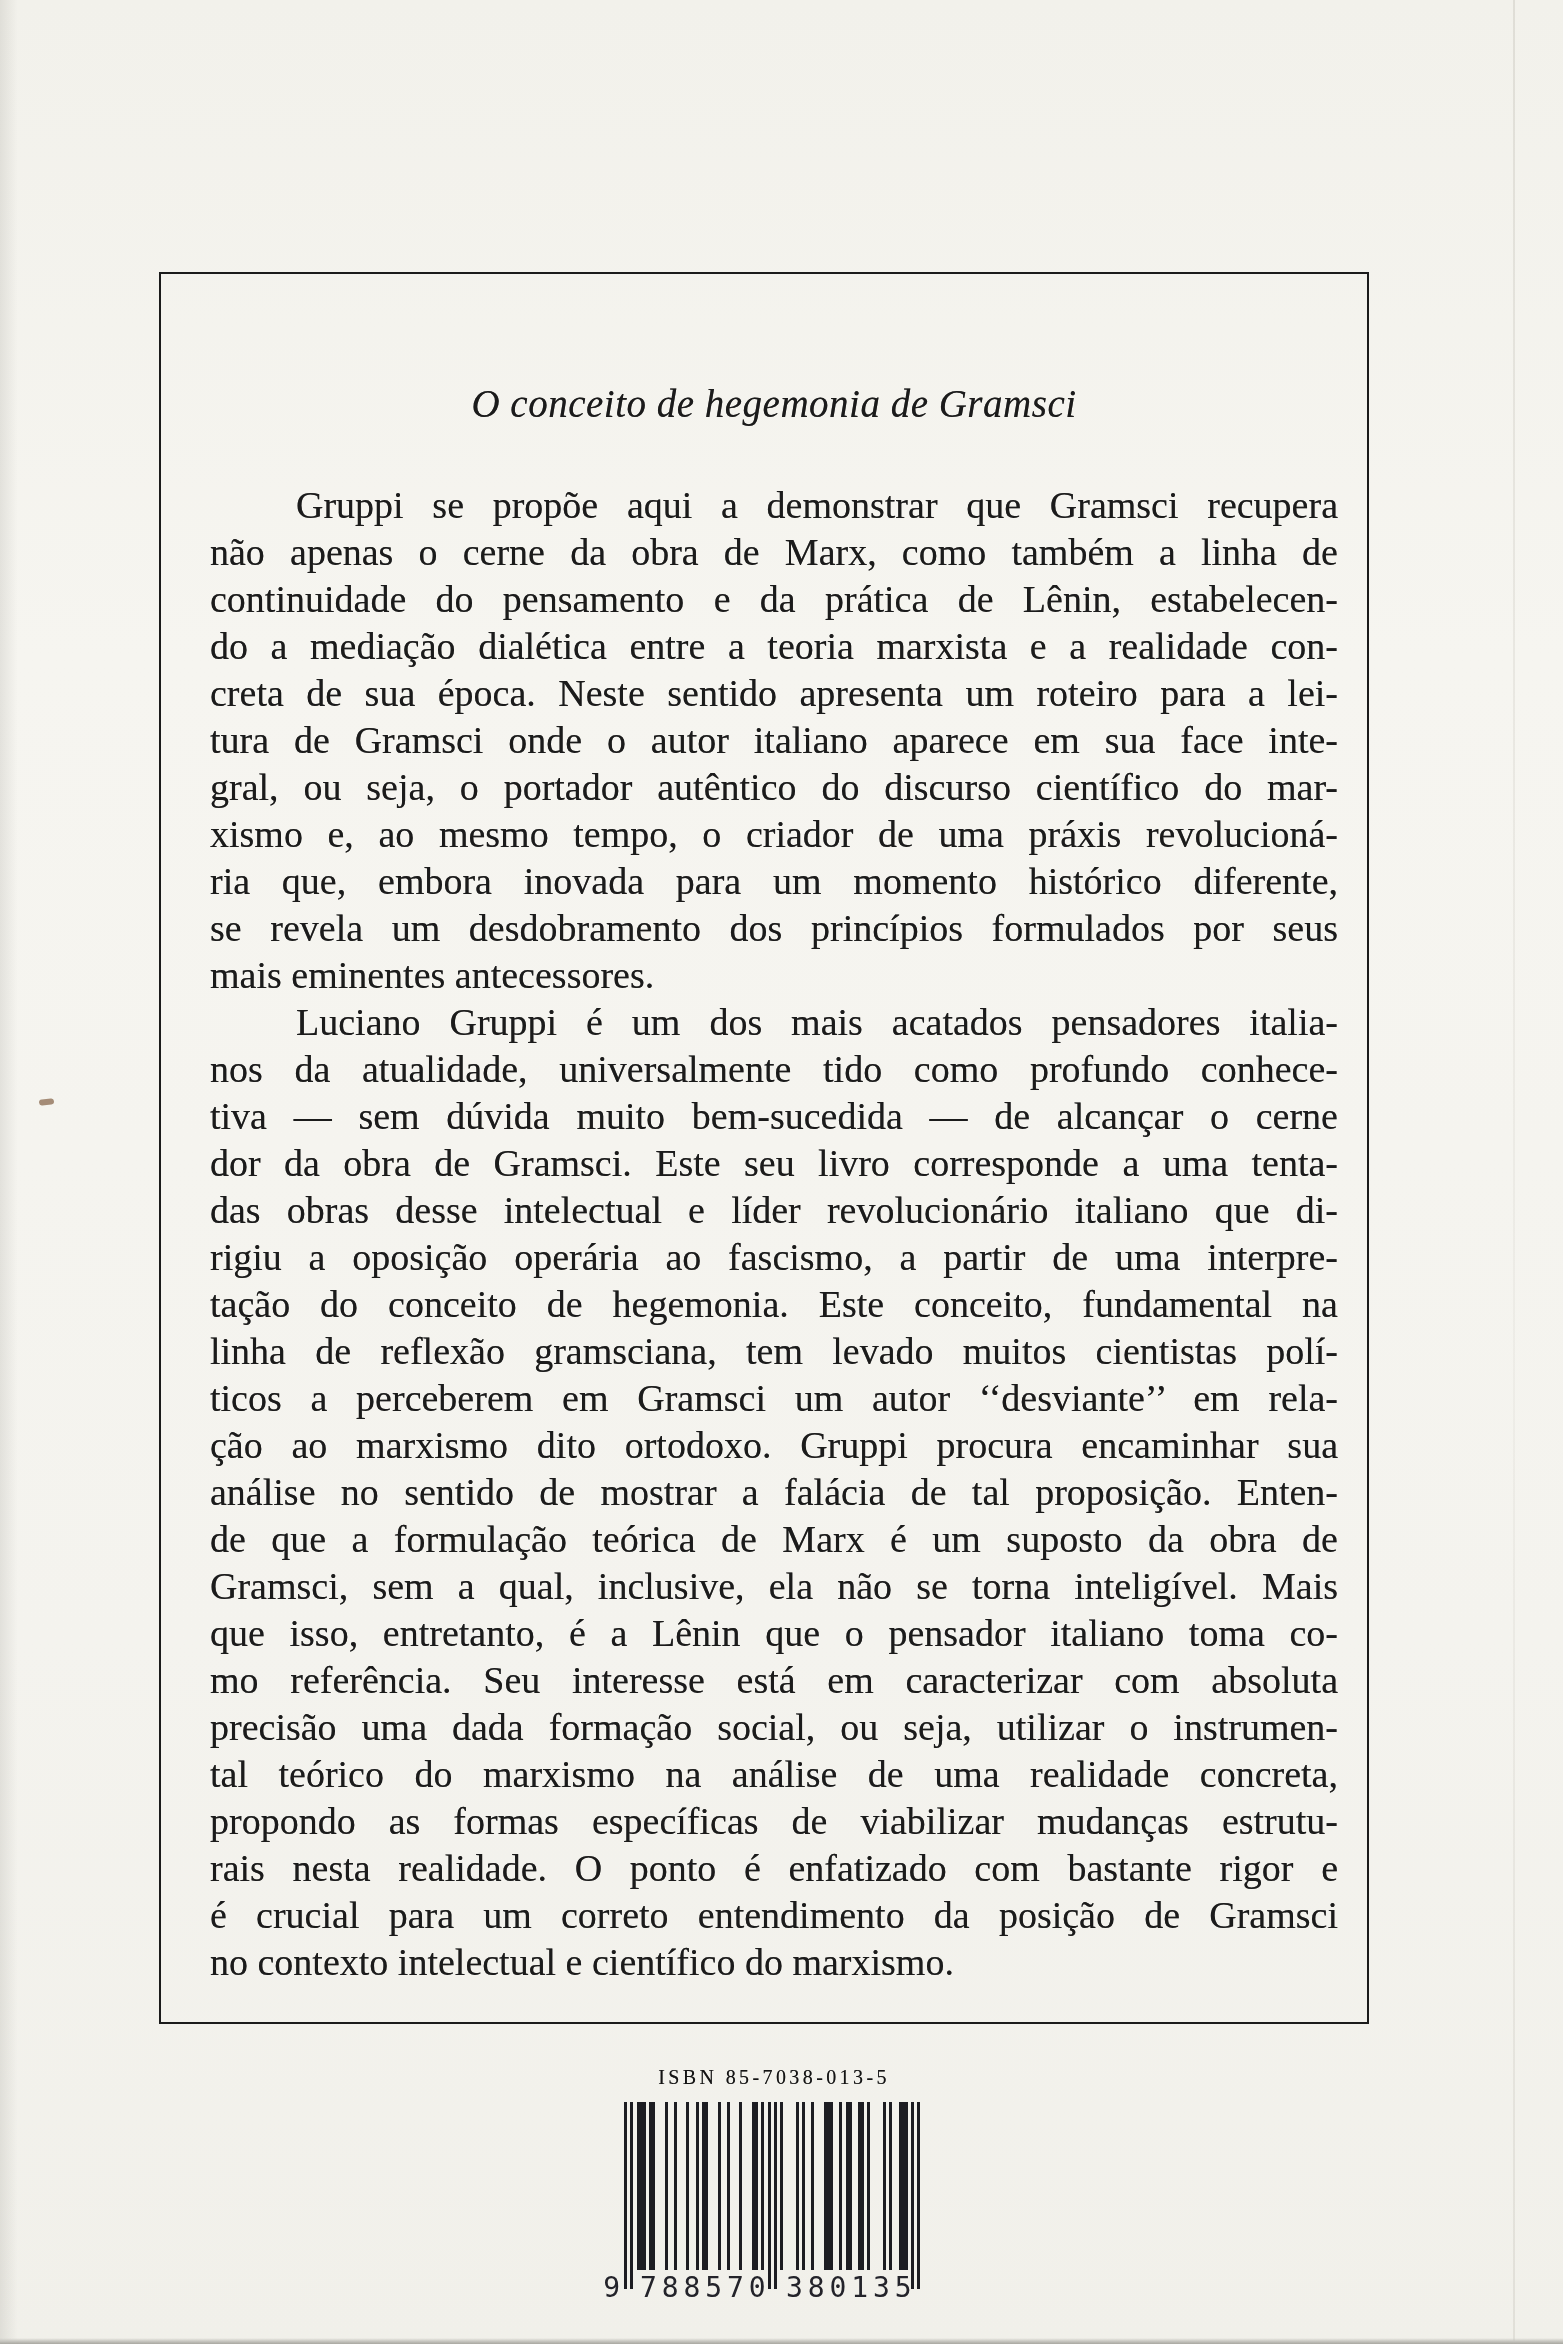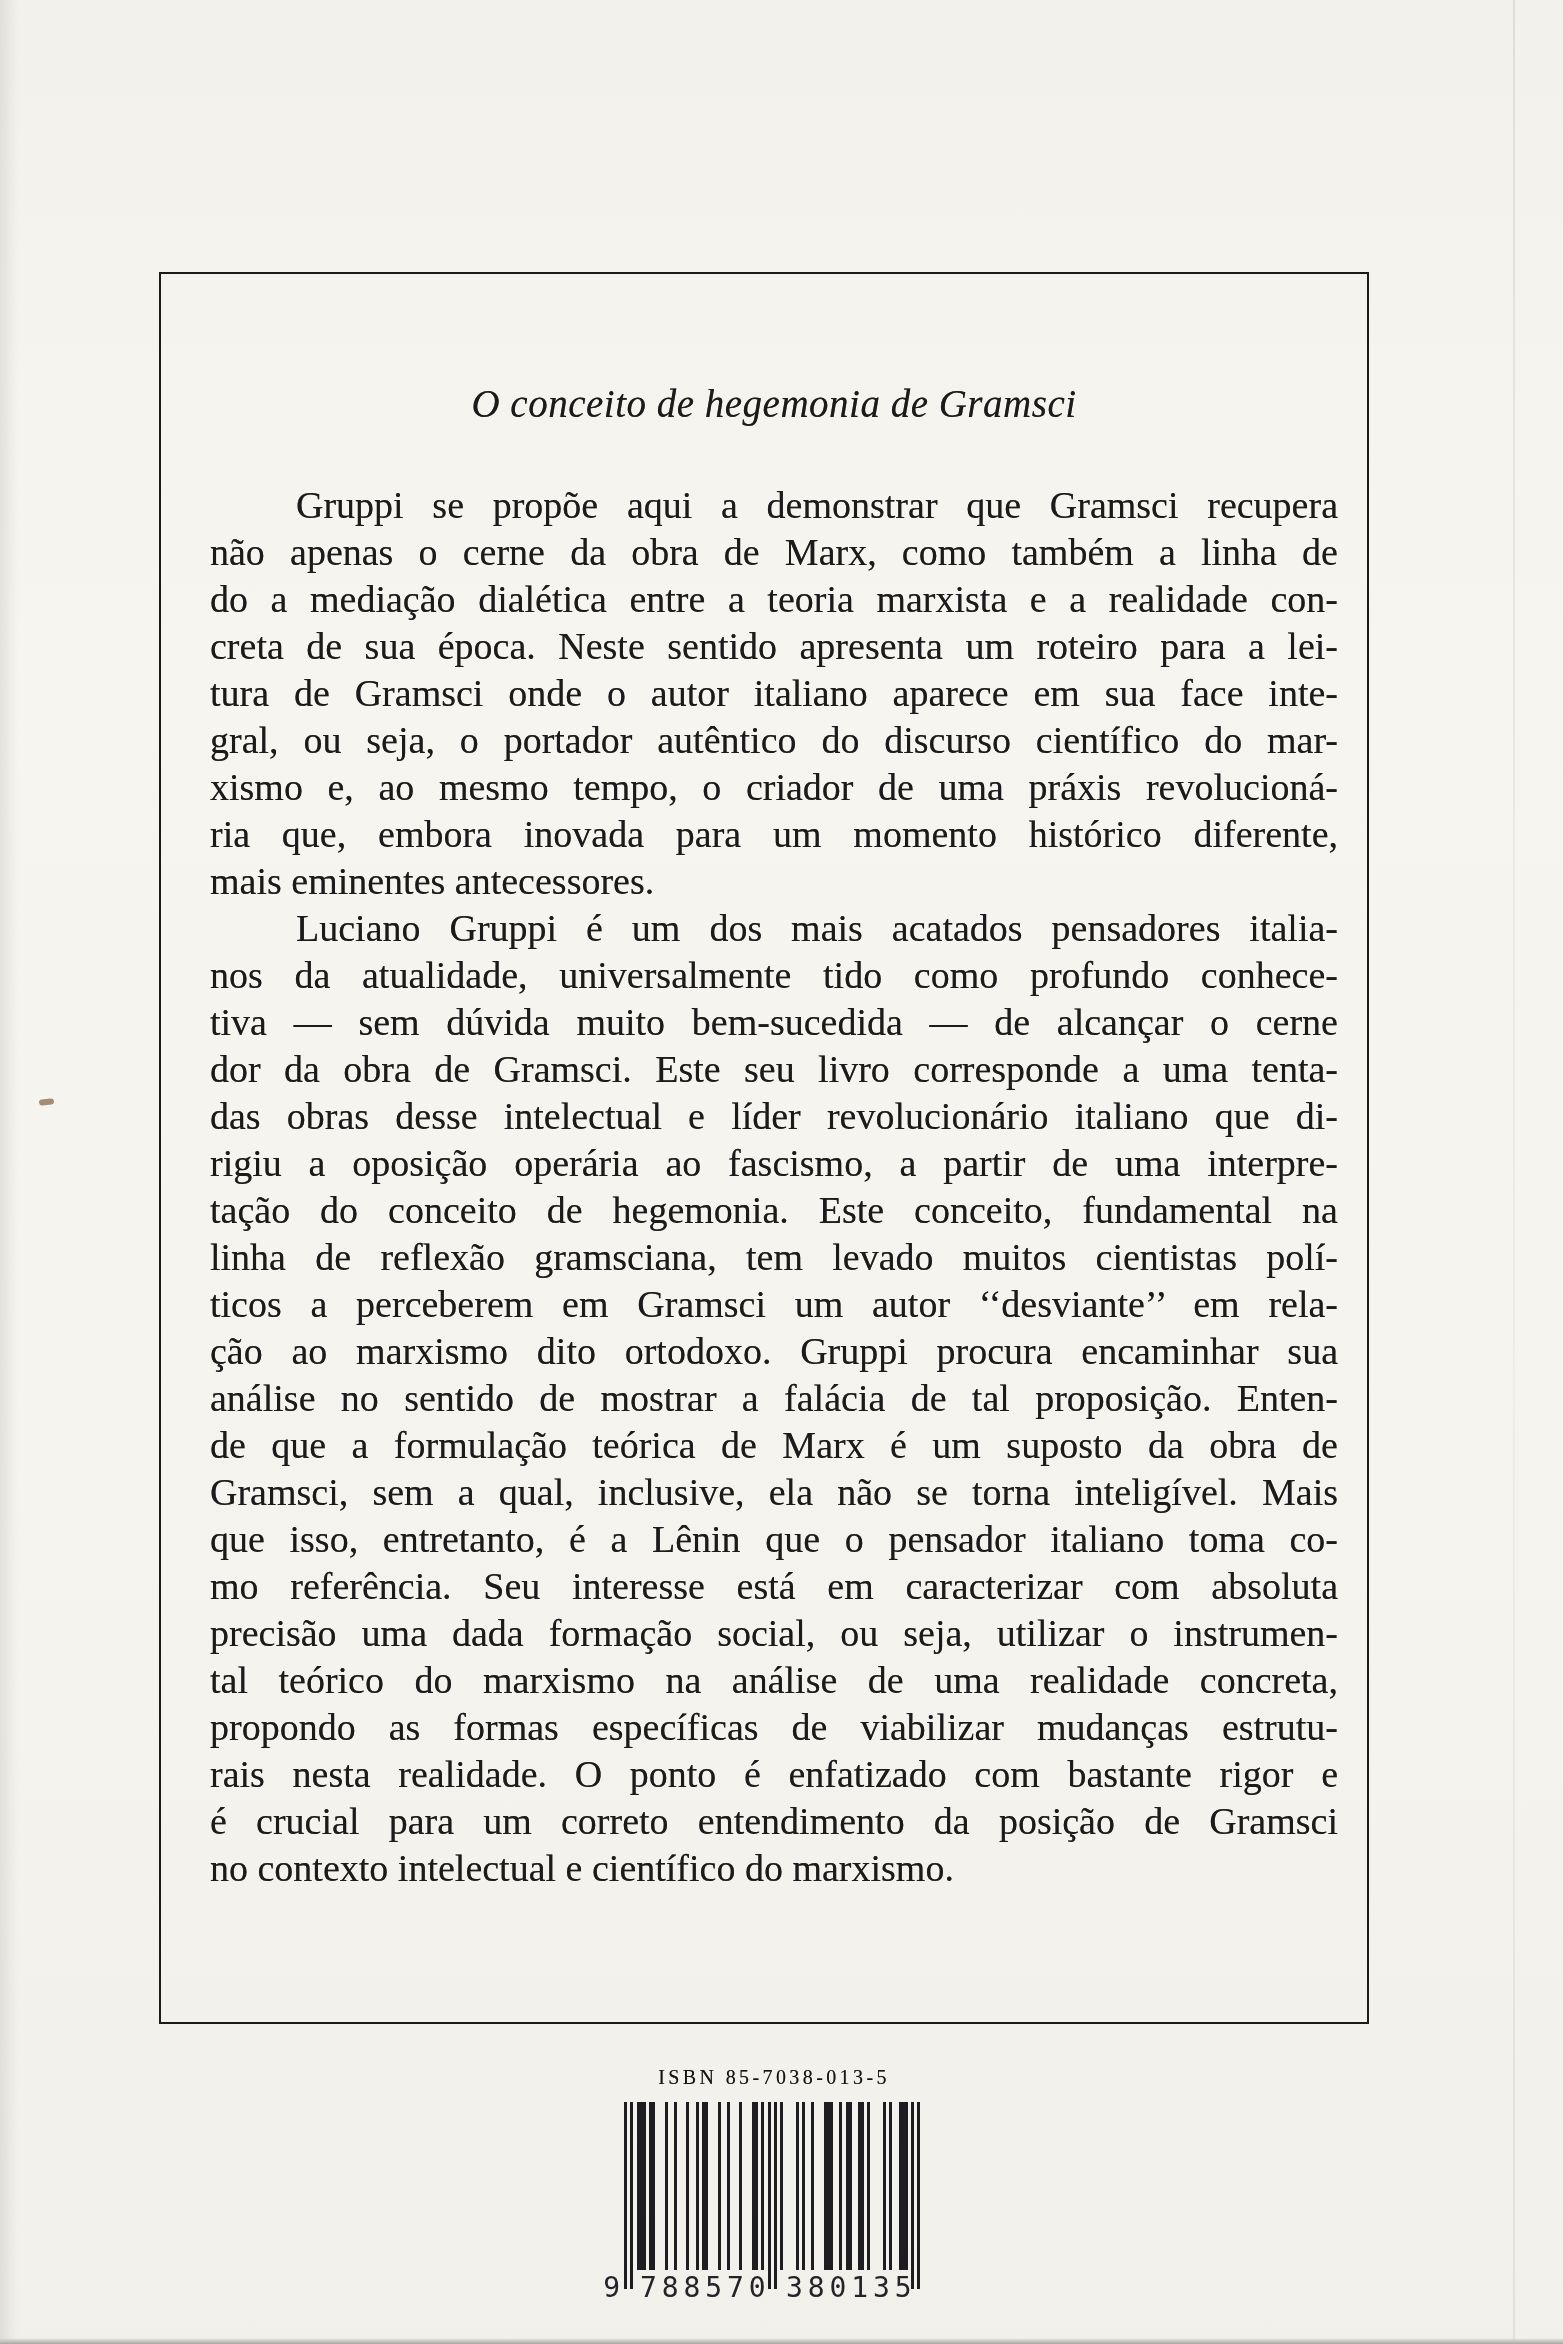--- a/index.html
+++ b/index.html
@@ -76,26 +76,28 @@
   <div class="crease"></div>
 
   <div class="frame"></div>
 
   <div class="title">O conceito de hegemonia de Gramsci</div>
 
   <div class="textblock">
     <div>
         <div class="tline indent">Gruppi se propõe aqui a demonstrar que Gramsci recupera</div>
         <div class="tline">não apenas o cerne da obra de Marx, como também a linha de</div>
+        <div class="tline">continuidade do pensamento e da prática de Lênin, estabelecen-</div>
         <div class="tline">do a mediação dialética entre a teoria marxista e a realidade con-</div>
         <div class="tline">creta de sua época. Neste sentido apresenta um roteiro para a lei-</div>
         <div class="tline">tura de Gramsci onde o autor italiano aparece em sua face inte-</div>
         <div class="tline">gral, ou seja, o portador autêntico do discurso científico do mar-</div>
         <div class="tline">xismo e, ao mesmo tempo, o criador de uma práxis revolucioná-</div>
         <div class="tline">ria que, embora inovada para um momento histórico diferente,</div>
+        <div class="tline">se revela um desdobramento dos princípios formulados por seus</div>
         <div class="tline last">mais eminentes antecessores.</div>
       </div>
     <div>
         <div class="tline indent">Luciano Gruppi é um dos mais acatados pensadores italia-</div>
         <div class="tline">nos da atualidade, universalmente tido como profundo conhece-</div>
         <div class="tline">tiva — sem dúvida muito bem-sucedida — de alcançar o cerne</div>
         <div class="tline">dor da obra de Gramsci. Este seu livro corresponde a uma tenta-</div>
         <div class="tline">das obras desse intelectual e líder revolucionário italiano que di-</div>
         <div class="tline">rigiu a oposição operária ao fascismo, a partir de uma interpre-</div>
         <div class="tline">tação do conceito de hegemonia. Este conceito, fundamental na</div>

